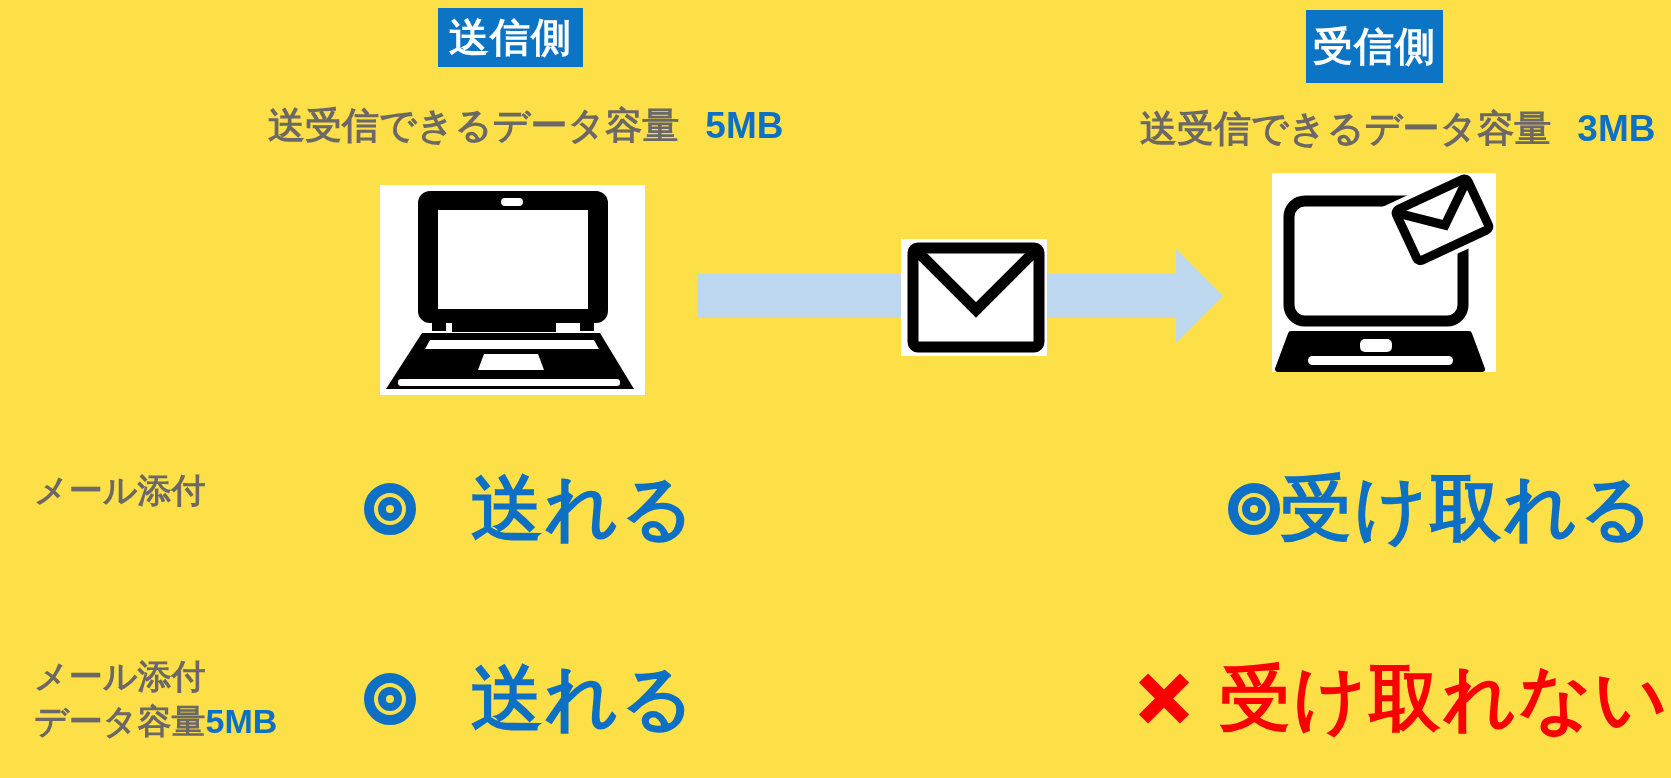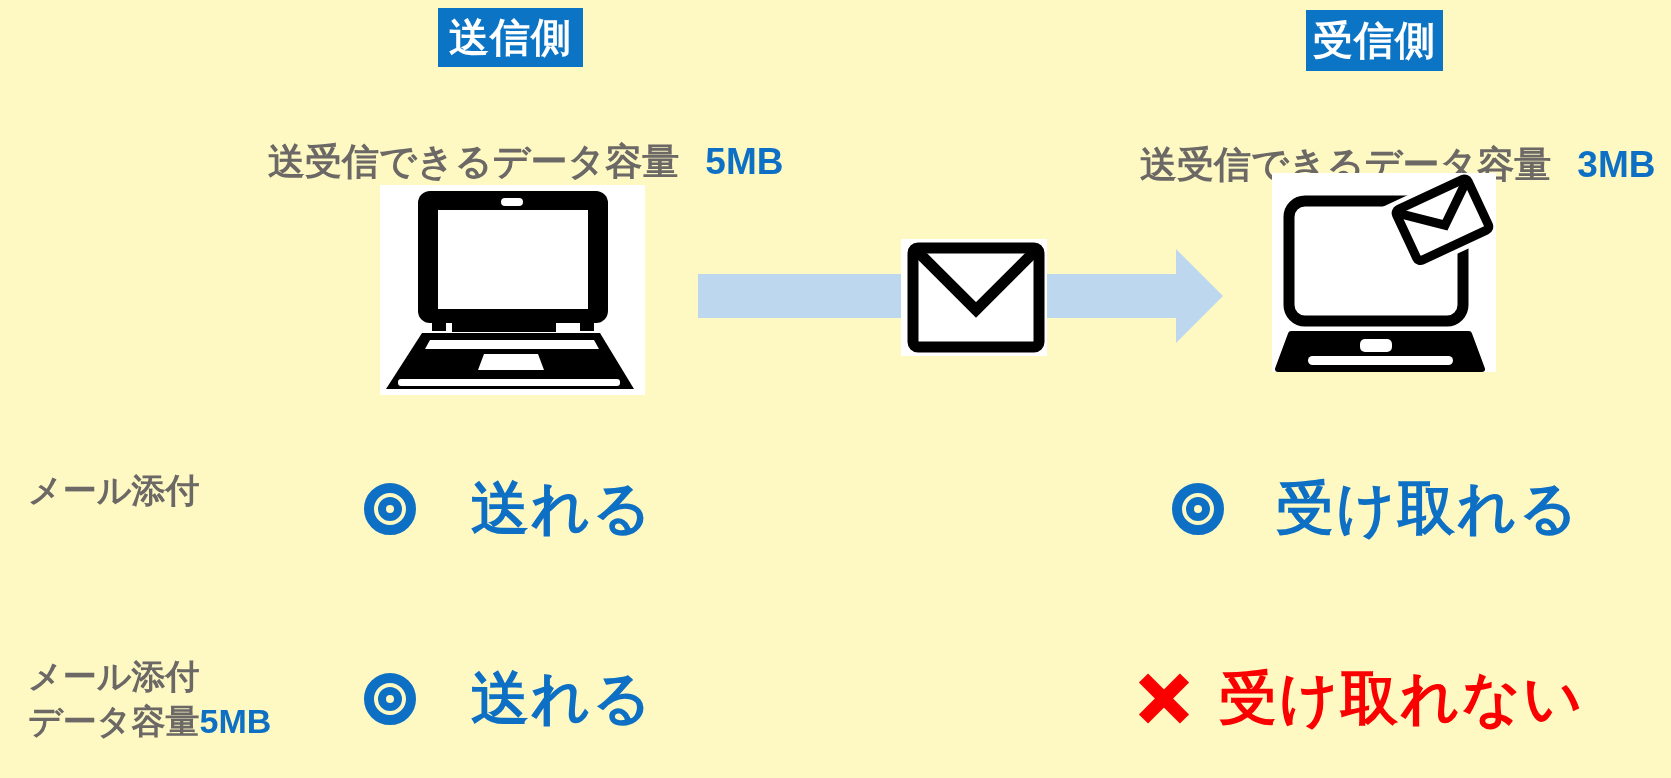--- a/index.html
+++ b/index.html
@@ -4,49 +4,48 @@
 <style>
   html, body {
     margin: 0;
     padding: 0;
     background: #000000;
   }
   .stage {
     position: relative;
     width: 1671px;
     height: 778px;
-    background: #fef9c3;
+    background: #fde047;
     overflow: hidden;
     font-family: "Liberation Sans", "DejaVu Sans", sans-serif;
   }
   .abs { position: absolute; }
 
   
   .badge {
     background: #0c74c4;
     color: #ffffff;
     font-size: 40px;
     font-weight: 700;
     display: flex;
     align-items: center;
     justify-content: center;
     letter-spacing: 1px;
   }
   .badge-sender   { left: 438px; top: 8px;  width: 145px; height: 59px; }
-  .badge-receiver { left: 1306px; top: 10px; width: 137px; height: 61px; }
+  .badge-receiver { left: 1306px; top: 10px; width: 137px; height: 73px; }
 
   
   .caption {
     font-size: 37px;
     font-weight: 700;
     color: #6b6866;
     white-space: nowrap;
     display: flex;
     align-items: baseline;
-    margin-top: 36px;
   }
   .caption-left  { left: 268px;  top: 101px; }
   .caption-right { left: 1140px; top: 104px; }
   .cap-value { color: #0e70c4; margin-left: 26px; }
 
   
   .iconbox { background: #ffffff; }
   .box-laptop-left  { left: 380px;  top: 185px; width: 265px; height: 210px; }
   .box-envelope     { left: 901px;  top: 239px; width: 146px; height: 117px; z-index: 3; }
   .box-laptop-right { left: 1272px; top: 173px; width: 224px; height: 199px; }
@@ -56,41 +55,42 @@
   .flow-arrow { left: 698px; top: 249px; width: 525px; height: 94px; z-index: 2; }
   .flow-arrow svg { display: block; width: 100%; height: 100%; }
 
   
   .row-label {
     color: #6b6866;
     font-size: 34px;
     font-weight: 700;
     line-height: 45px;
     white-space: nowrap;
+    margin-left: 6px;
   }
   .row-label .label-value { color: #0e70c4; }
   .label-row1 { left: 28px; top: 468px; }
   .label-row2 { left: 28px; top: 654px; }
 
   
   .result {
     display: flex;
     align-items: center;
     height: 80px;
     white-space: nowrap;
   }
   .result-text {
-    font-size: 58px;
+    font-size: 72px;
     font-weight: 700;
     color: #0e70c4;
     letter-spacing: 2px;
   }
   .result-text.ng { color: #fa0000; margin-left: 9px; }
   .res-r1-sender   { left: 364px;  top: 469px; gap: 55px; }
-  .res-r1-receiver { left: 1172px; top: 469px; gap: 52px; }
+  .res-r1-receiver { left: 1228px; top: 469px; }
   .res-r2-sender   { left: 364px;  top: 659px; gap: 55px; }
   .res-r2-receiver { left: 1142px; top: 659px; gap: 24px; }
 
   
   .mark-circle {
     width: 52px; height: 52px;
     box-sizing: border-box;
     border: 10px solid #0e70c4;
     border-radius: 50%;
     position: relative;

